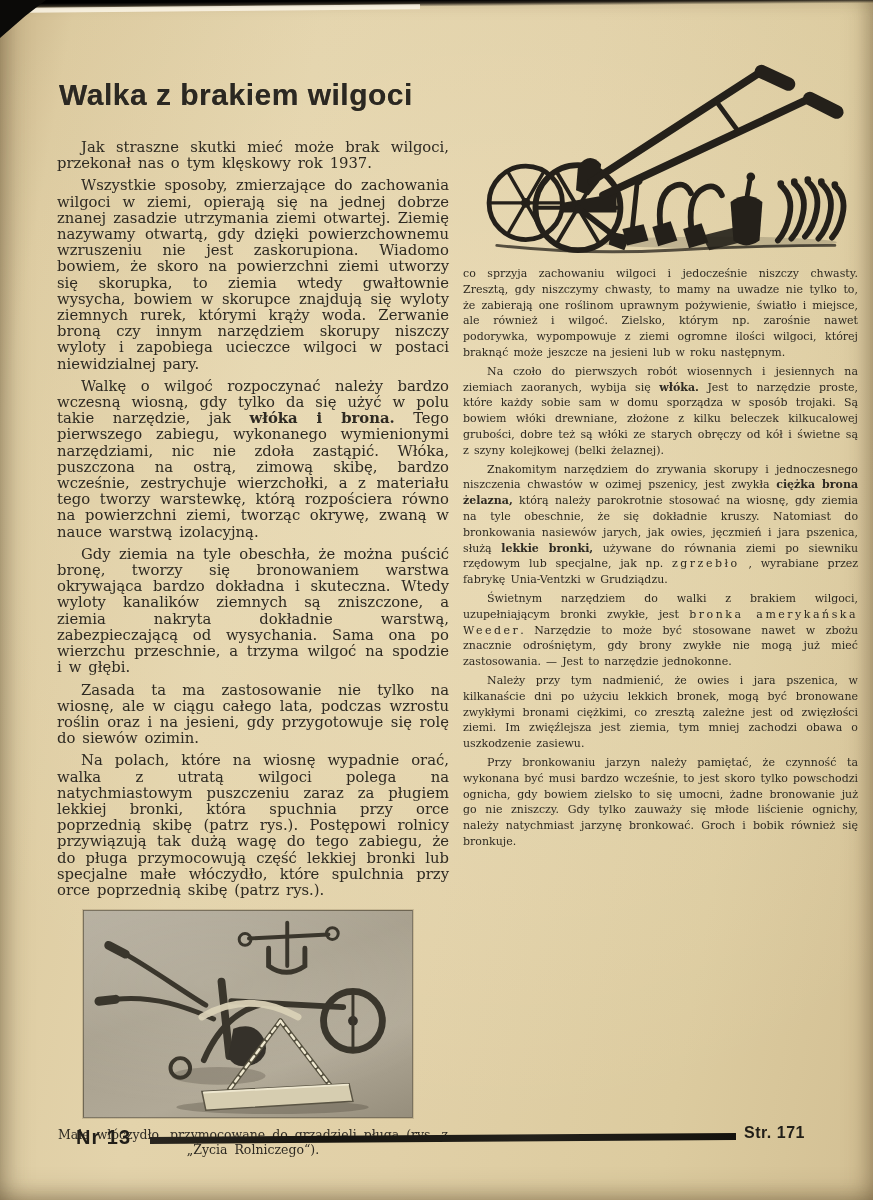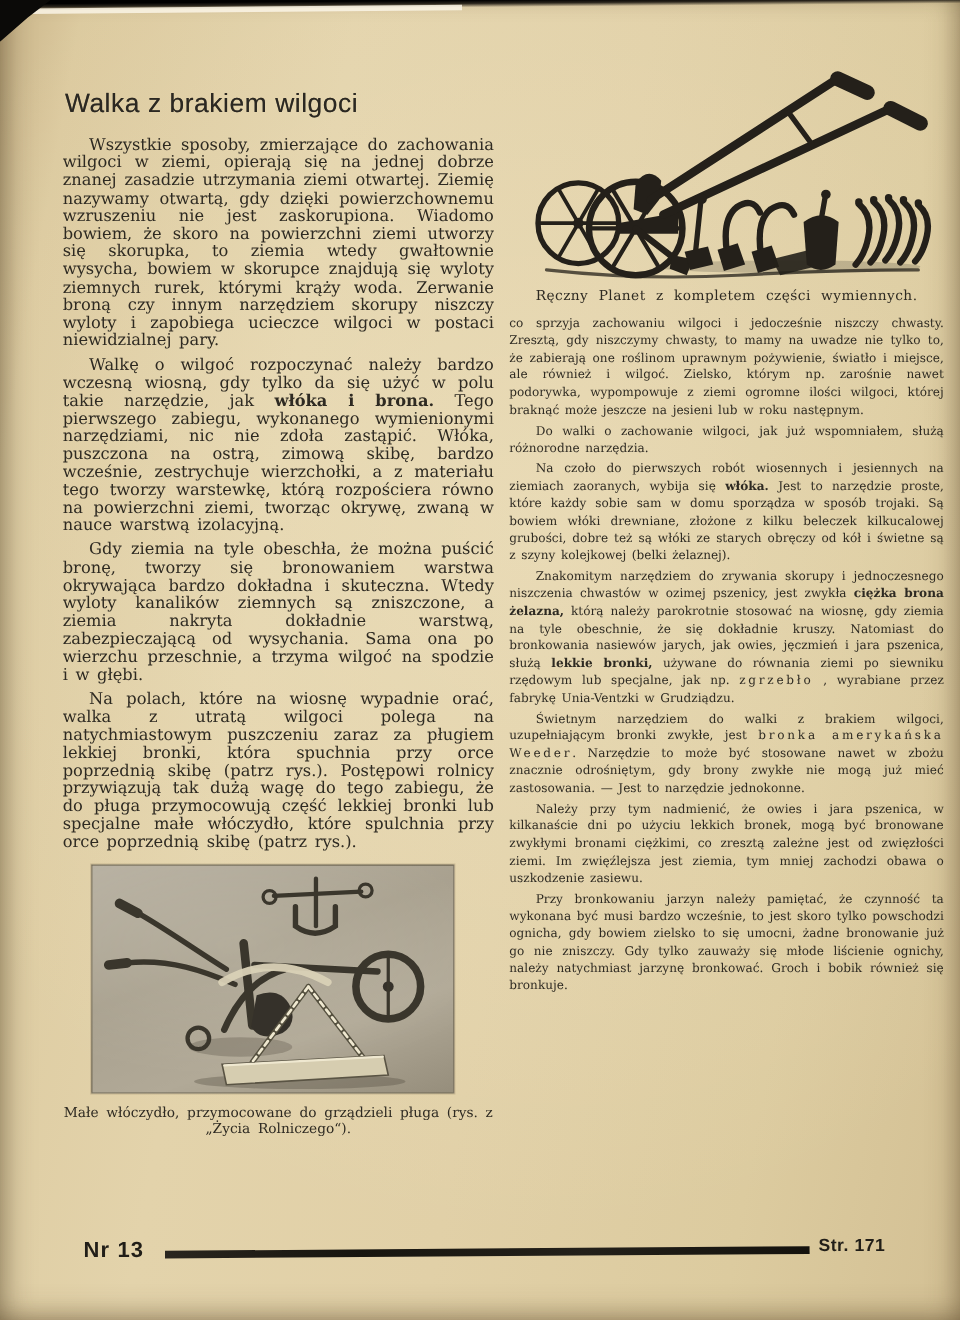--- a/index.html
+++ b/index.html
@@ -36,23 +36,23 @@
   .scan-corner{
     position:absolute;top:0;left:0;width:46px;height:40px;background:#0b0a08;
     clip-path:polygon(0 0,100% 0,55% 40%,0 95%);
   }
 
   .col{position:absolute;}
   .col.left{left:57px;top:78px;width:392px;}
   .col.right{left:463px;top:58px;width:395px;}
 
   .title{
-    font-family:"Liberation Sans",sans-serif;font-weight:400;
-    font-size:24px;line-height:34px;letter-spacing:.5px;
-    margin:0 0 12px 2px;color:#2b2822;
+    font-family:"Liberation Sans",sans-serif;font-weight:700;
+    font-size:30px;line-height:34px;letter-spacing:.5px;
+    margin:0 0 27px 2px;color:#2b2822;
     text-shadow:0 0 .5px rgba(43,40,34,.6);
   }
 
   .paras p.para{
     font-family:"DejaVu Serif","Liberation Serif",serif;
     margin:0;text-align:justify;text-indent:24px;
     color:var(--ink);
   }
   .col.left  .paras p.para{font-size:14.8px;line-height:16.2px;word-spacing:2.2px;}
   .col.right .paras p.para{font-size:11px;line-height:15.8px;word-spacing:1.6px;}
@@ -104,23 +104,25 @@
 
 <div id="page">
 
   <div class="scan-top"></div>
   <div class="scan-top-white"></div>
   <div class="scan-corner"></div>
 
   <div class="col left">
     <h1 class="title">Walka z brakiem wilgoci</h1>
     <div class="paras" id="left-paras">
+        <p class="para"><span>Jak straszne skutki mieć może brak wilgoci, przekonał nas o tym klęskowy rok 1937.</span></p>
         <p class="para"><span>Wszystkie sposoby, zmierzające do zachowania wilgoci w ziemi, opierają się na jednej dobrze znanej zasadzie utrzymania ziemi otwartej. Ziemię nazywamy otwartą, gdy dzięki powierzchownemu wzruszeniu nie jest zaskorupiona. Wiadomo bowiem, że skoro na powierzchni ziemi utworzy się skorupka, to ziemia wtedy gwałtownie wysycha, bowiem w skorupce znajdują się wyloty ziemnych rurek, którymi krąży woda. Zerwanie broną czy innym narzędziem skorupy niszczy wyloty i zapobiega ucieczce wilgoci w postaci niewidzialnej pary.</span></p>
         <p class="para"><span>Walkę o wilgoć rozpoczynać należy bardzo wczesną wiosną, gdy tylko da się użyć w polu takie narzędzie, jak </span><span class="bold">włóka i brona.</span><span> Tego pierwszego zabiegu, wykonanego wymienionymi narzędziami, nic nie zdoła zastąpić. Włóka, puszczona na ostrą, zimową skibę, bardzo wcześnie, zestrychuje wierzchołki, a z materiału tego tworzy warstewkę, którą rozpościera równo na powierzchni ziemi, tworząc okrywę, zwaną w nauce warstwą izolacyjną.</span></p>
         <p class="para"><span>Gdy ziemia na tyle obeschła, że można puścić bronę, tworzy się bronowaniem warstwa okrywająca bardzo dokładna i skuteczna. Wtedy wyloty kanalików ziemnych są zniszczone, a ziemia nakryta dokładnie warstwą, zabezpieczającą od wysychania. Sama ona po wierzchu przeschnie, a trzyma wilgoć na spodzie i w głębi.</span></p>
+        <p class="para"><span>Zasada ta ma zastosowanie nie tylko na wiosnę, ale w ciągu całego lata, podczas wzrostu roślin oraz i na jesieni, gdy przygotowuje się rolę do siewów ozimin.</span></p>
         <p class="para"><span>Na polach, które na wiosnę wypadnie orać, walka z utratą wilgoci polega na natychmiastowym puszczeniu zaraz za pługiem lekkiej bronki, która spuchnia przy orce poprzednią skibę (patrz rys.). Postępowi rolnicy przywiązują tak dużą wagę do tego zabiegu, że do pługa przymocowują część lekkiej bronki lub specjalne małe włóczydło, które spulchnia przy orce poprzednią skibę (patrz rys.).</span></p>
       </div>
 
     <figure class="photo-fig">
       <div class="photo">
         <svg viewBox="0 0 330 210">
           <g fill="none" stroke="#3a362c" stroke-linecap="round">
 
             <ellipse cx="190" cy="200" rx="98" ry="7" fill="#4a4538" opacity=".32" stroke="none"></ellipse>
             <ellipse cx="135" cy="168" rx="48" ry="9" fill="#4a4538" opacity=".28" stroke="none"></ellipse>
@@ -210,25 +212,23 @@
             <path d="M364,130 q13,11 9,31 q-3,16 -12,26" stroke-width="6"></path>
             <path d="M378,133 q12,10 8,29 q-3,15 -11,24" stroke-width="6"></path>
             <circle cx="322" cy="130" r="3.5" fill="currentColor" stroke="none"></circle>
             <circle cx="336" cy="128" r="3.5" fill="currentColor" stroke="none"></circle>
             <circle cx="350" cy="126" r="3.5" fill="currentColor" stroke="none"></circle>
             <circle cx="364" cy="128" r="3.5" fill="currentColor" stroke="none"></circle>
             <circle cx="378" cy="131" r="3.5" fill="currentColor" stroke="none"></circle>
           </g>
         </svg>
       </div>
-      <figcaption class="caption">Ręczny Planet z kompletem części wymiennych.</figcaption>
     </figure>
     <div class="paras" id="right-paras">
         <p class="para noindent"><span>co sprzyja zachowaniu wilgoci i jedocześnie niszczy chwasty. Zresztą, gdy niszczymy chwasty, to mamy na uwadze nie tylko to, że zabierają one roślinom uprawnym pożywienie, światło i miejsce, ale również i wilgoć. Zielsko, którym np. zarośnie nawet podorywka, wypompowuje z ziemi ogromne ilości wilgoci, której braknąć może jeszcze na jesieni lub w roku następnym.</span></p>
-        <p class="para"><span>Do walki o zachowanie wilgoci, jak już wspomniałem, służą różnorodne narzędzia.</span></p>
         <p class="para"><span>Na czoło do pierwszych robót wiosennych i jesiennych na ziemiach zaoranych, wybija się </span><span class="bold">włóka.</span><span> Jest to narzędzie proste, które każdy sobie sam w domu sporządza w sposób trojaki. Są bowiem włóki drewniane, złożone z kilku beleczek kilkucalowej grubości, dobre też są włóki ze starych obręczy od kół i świetne są z szyny kolejkowej (belki żelaznej).</span></p>
         <p class="para"><span>Znakomitym narzędziem do zrywania skorupy i jednoczesnego niszczenia chwastów w ozimej pszenicy, jest zwykła </span><span class="bold">ciężka brona żelazna,</span><span> którą należy parokrotnie stosować na wiosnę, gdy ziemia na tyle obeschnie, że się dokładnie kruszy. Natomiast do bronkowania nasiewów jarych, jak owies, jęczmień i jara pszenica, służą </span><span class="bold">lekkie bronki,</span><span> używane do równania ziemi po siewniku rzędowym lub specjalne, jak np. </span><span class="spaced">zgrzebło</span><span> , wyrabiane przez fabrykę Unia-Ventzki w Grudziądzu.</span></p>
         <p class="para"><span>Świetnym narzędziem do walki z brakiem wilgoci, uzupełniającym bronki zwykłe, jest </span><span class="spaced">bronka amerykańska Weeder</span><span>. Narzędzie to może być stosowane nawet w zbożu znacznie odrośniętym, gdy brony zwykłe nie mogą już mieć zastosowania. — Jest to narzędzie jednokonne.</span></p>
         <p class="para"><span>Należy przy tym nadmienić, że owies i jara pszenica, w kilkanaście dni po użyciu lekkich bronek, mogą być bronowane zwykłymi bronami ciężkimi, co zresztą zależne jest od zwięzłości ziemi. Im zwięźlejsza jest ziemia, tym mniej zachodzi obawa o uszkodzenie zasiewu.</span></p>
         <p class="para"><span>Przy bronkowaniu jarzyn należy pamiętać, że czynność ta wykonana być musi bardzo wcześnie, to jest skoro tylko powschodzi ognicha, gdy bowiem zielsko to się umocni, żadne bronowanie już go nie zniszczy. Gdy tylko zauważy się młode liścienie ognichy, należy natychmiast jarzynę bronkować. Groch i bobik również się bronkuje.</span></p>
       </div>
   </div>
 
   <div class="footer">
     <span class="footer-left">Nr 13</span>

